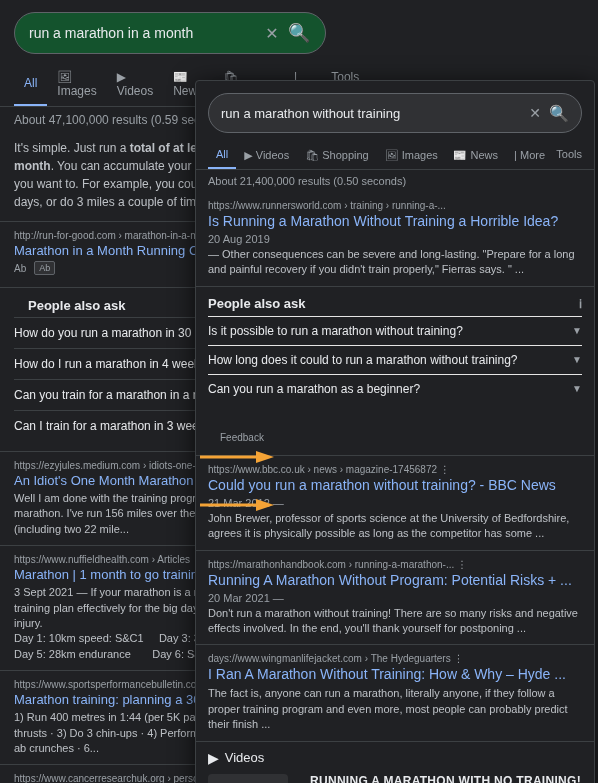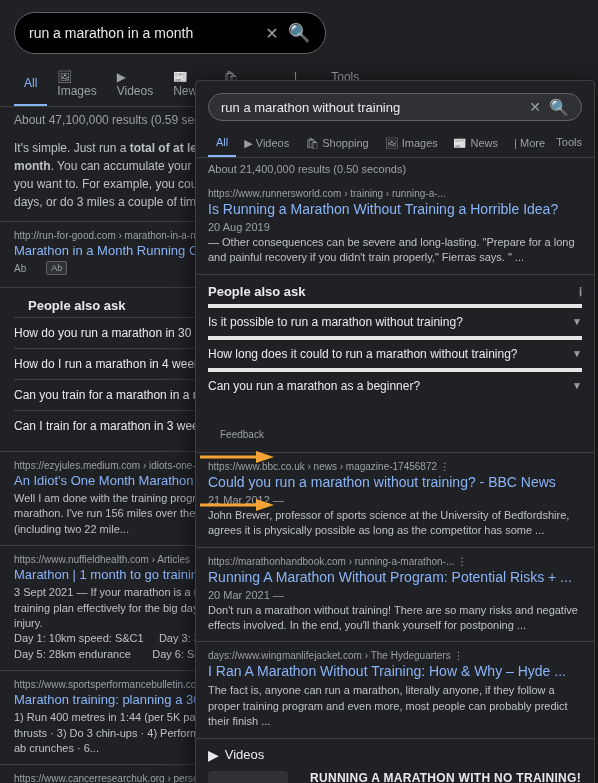--- a/index.html
+++ b/index.html
@@ -20,21 +20,21 @@
       width: 340px;
       min-height: 783px;
       background: #202124;
       padding: 0;
       z-index: 1;
     }
 
     .search-bar-bg {
       display: flex;
       align-items: center;
-      background: #000000;
+      background: #14532d;
       border: 1px solid #5f6368;
       border-radius: 24px;
       margin: 12px 14px 8px;
       padding: 8px 14px;
       height: 42px;
     }
     .search-bar-bg input {
       background: transparent;
       border: none;
       outline: none;
@@ -155,21 +155,21 @@
     }
 
     .search-bar-front {
       display: flex;
       align-items: center;
       background: #303134;
       border: 1px solid #5f6368;
       border-radius: 24px;
       margin: 12px 12px 8px;
       padding: 8px 12px;
-      height: 28px;
+      height: 40px;
     }
     .search-bar-front input {
       background: transparent;
       border: none;
       outline: none;
       color: #e8eaed;
       font-size: 13px;
       flex: 1;
     }
     .search-bar-front .icon-x {
@@ -248,21 +248,21 @@
     .paa-section-title-front {
       font-size: 13px;
       font-weight: bold;
       color: #e8eaed;
       padding: 8px 0 4px;
       display: flex;
       justify-content: space-between;
       align-items: center;
     }
     .paa-item-front {
-      border-top: 4px solid #e5e5e5;
+      border-top: 1px solid #e5e5e5;
       padding: 7px 0;
       font-size: 12px;
       color: #e8eaed;
       display: flex;
       justify-content: space-between;
       align-items: center;
       cursor: pointer;
     }
 
     .video-section {
@@ -415,21 +415,21 @@
         <text x="5" y="22" font-size="10" fill="#fff" font-weight="bold">🏃</text>
         <text x="22" y="22" font-size="8" fill="#fff">26.2mi</text>
       </svg>
     </div>
     <div class="image-card-label">Marathon in a Month</div>
   </div>
 
   <div class="result-item-bg">
     <div class="result-url-bg">http://run-for-good.com › marathon-in-a-month-running-...</div>
     <a class="result-title-bg">Marathon in a Month Running Challenge - Run F<span style="color:#5f6368">o</span></a>
-    <div style="display:flex;align-items:center;gap:16px;margin-bottom:4px;">
+    <div style="display:flex;align-items:center;gap:4px;margin-bottom:4px;">
       <span style="font-size:10px;color:#9aa0a6;">Ab</span>
       <span class="ad-badge">Ab</span>
     </div>
   </div>
 
   <div class="paa-bg">
     <div class="section-title-bg">People also ask</div>
     <div class="paa-item-bg">
       <span>How do you run a marathon in 30 days?</span>
       <span class="paa-chevron">▼</span>

